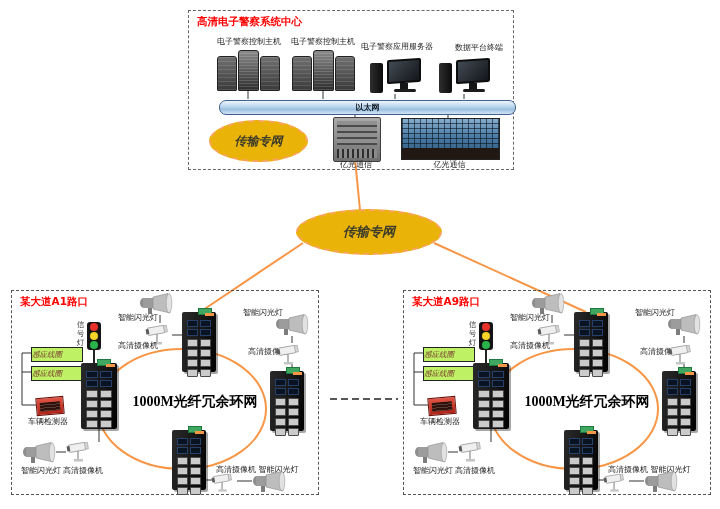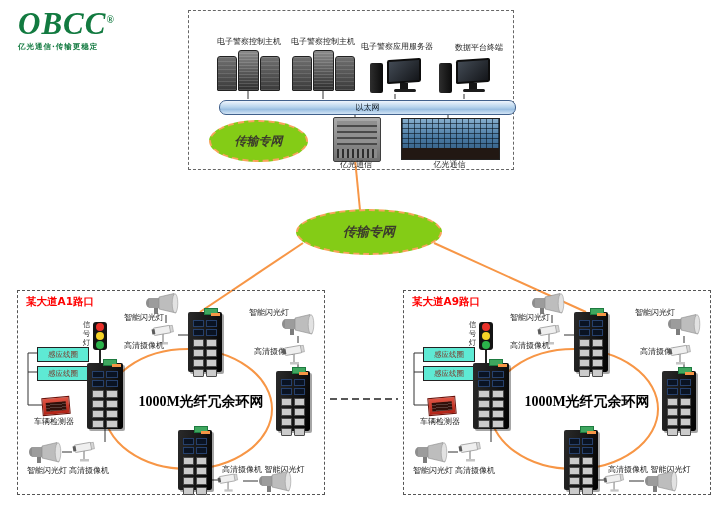--- a/index.html
+++ b/index.html
@@ -22,38 +22,38 @@
   .server-rack .tw.mid{width:22px;height:39px;z-index:1;
     background:repeating-linear-gradient(0deg,rgba(255,255,255,.15) 0 1px,transparent 1px 3px),linear-gradient(180deg,#8a8a8a,#2e2e2e);}
   .workstation{position:absolute;width:56px;height:40px;}
   .workstation .tower{position:absolute;left:2px;bottom:3px;width:13px;height:30px;border-radius:2px;background:linear-gradient(90deg,#2e2e2e,#0b0b0b);}
   .workstation .mon{position:absolute;left:19px;top:3px;width:34px;height:24px;background:#0d0d0d;border-radius:2px;transform:skewY(-4deg);}
   .workstation .mon i{position:absolute;inset:2px;background:linear-gradient(135deg,#424a54,#14161a);}
   .workstation .stand{position:absolute;left:32px;top:27px;width:8px;height:6px;background:#151515;}
   .workstation .base{position:absolute;left:26px;top:33px;width:22px;height:3px;border-radius:2px;background:#1c1c1c;}
   .ethernet-bar{position:absolute;left:30px;top:89px;width:295px;height:13px;border:1px solid #41618c;border-radius:7px;
     background:linear-gradient(180deg,#eef5fc 0%,#b9d5ed 45%,#9cc0e2 65%,#d2e4f5 100%);
-    font-size:8px;line-height:13px;text-align:center;color:#101820;font-weight:normal;}
-  .cloud{position:absolute;border:2px dashed #f8a35b;border-radius:50%;background:#84cc16;display:flex;align-items:center;justify-content:center;
+    font-size:8px;line-height:13px;text-align:center;color:#101820;font-weight:bold;}
+  .cloud{position:absolute;border:2px dashed #f8a35b;border-radius:50%;background:#eab308;display:flex;align-items:center;justify-content:center;
     font-weight:bold;font-style:italic;color:#3c3c2c;}
   .core-switch{position:absolute;width:46px;height:43px;border:1px solid #3f3f3f;border-radius:2px;background:linear-gradient(180deg,#ababab,#6f6f6f);}
   .core-switch::before{content:"";position:absolute;left:3px;right:3px;top:3px;height:24px;
     background:repeating-linear-gradient(0deg,#4a4a4a 0 2px,#909090 2px 6px);}
   .core-switch::after{content:"";position:absolute;left:3px;right:3px;bottom:3px;height:9px;
     background:repeating-linear-gradient(90deg,#2e2e2e 0 2px,#8a8a8a 2px 5px);}
   .monitor-wall{position:absolute;width:97px;height:40px;border:1px solid #222;
     background:linear-gradient(0deg,#221813 0 11px,transparent 11px),
       repeating-linear-gradient(90deg,rgba(8,18,28,.6) 0 1px,transparent 1px 6px),
       repeating-linear-gradient(0deg,rgba(8,18,28,.6) 0 1px,transparent 1px 5px),
       linear-gradient(180deg,#86aecd 0%,#4a7aa3 45%,#2c5276 100%);}
   
   .jbox{position:absolute;top:290px;width:306px;height:203px;border:1px dashed #555;}
   .jwires{position:absolute;inset:0;}
-  .coil{position:absolute;width:50px;height:13px;border:1px solid #222;background:#5eead4;
-    font-size:7.5px;line-height:13px;text-align:center;color:#7a3b2e;}
+  .coil{position:absolute;width:50px;height:13px;border:1px solid #222;background:#bef264;
+    font-size:7.5px;line-height:13px;color:#7a3b2e;font-style:italic;}
   .traffic-light{position:absolute;width:14px;height:28px;background:#141414;border-radius:3px;
     display:flex;flex-direction:column;align-items:center;justify-content:space-evenly;}
   .traffic-light i{width:8px;height:8px;border-radius:50%;}
   .traffic-light .r{background:#e8312a;} .traffic-light .y{background:#f5d327;} .traffic-light .g{background:#2bb34b;}
   .traffic-light::after{content:"";position:absolute;top:28px;left:6px;width:2px;height:13px;background:#222;}
   .vlabel{position:absolute;width:9px;font-size:7.5px;line-height:1.2;color:#333;word-break:break-all;text-align:center;}
   .ind-switch{position:absolute;width:34px;height:60px;border-radius:2px;
     background:linear-gradient(100deg,#2a2a2a 0%,#161616 55%,#000 100%);box-shadow:2px 2px 0 rgba(0,0,0,.35);}
   .ind-switch.lg{width:36px;height:66px;}
   .ind-switch .term{position:absolute;top:-4px;left:16px;width:12px;height:5px;background:#3fa75f;border:1px solid #1d7a3f;}
@@ -85,26 +85,23 @@
       <line x1="448" y1="113" x2="448" y2="118"></line>
     </g>
     <g stroke="#f79646" stroke-width="2" fill="none">
       <line x1="355" y1="159" x2="360" y2="210"></line>
       <line x1="303" y1="243" x2="200" y2="312"></line>
       <line x1="434" y1="243" x2="586" y2="312"></line>
     </g>
     <line x1="330" y1="399" x2="398" y2="399" stroke="#222" stroke-width="1.5" stroke-dasharray="7 4"></line>
   </svg>
 
-  <div class="logo">
-    <div class="word"><span>OBCC</span><sup>®</sup></div>
-    <div class="tagline">亿光通信·传输更稳定</div>
-  </div>
 
   <div class="cbox">
+    <span class="box-title">高清电子警察系统中心</span>
 
     <div class="lbl c" style="left:-2px;top:26px;width:124px">电子警察控制主机</div>
     <div class="lbl c" style="left:74px;top:26px;width:120px">电子警察控制主机</div>
     <div class="lbl c" style="left:148px;top:31px;width:120px">电子警察应用服务器</div>
     <div class="lbl c" style="left:230px;top:32px;width:120px">数据平台终端</div>
 
     <div class="server-rack" style="left:28px;top:40px">
         <i class="tw"></i>
         <i class="tw mid"></i>
         <i class="tw"></i>
@@ -135,21 +132,21 @@
 
     <div class="cloud" style="left:20px;top:109px;width:95px;height:38px;font-size:12px">传输专网</div>
     <div class="core-switch" style="left:144px;top:106px"></div>
     <div class="monitor-wall" style="left:212px;top:107px"></div>
     <div class="lbl c" style="left:132px;top:149px;width:70px">亿光通信</div>
     <div class="lbl c" style="left:212px;top:149px;width:97px">亿光通信</div>
   </div>
 
   <div class="cloud" style="left:296px;top:209px;width:142px;height:42px;font-size:13px">传输专网</div>
 
-  <div class="jbox" style="left:17px">
+  <div class="jbox" style="left:11px">
     <svg class="jwires" width="306" height="203" viewBox="0 0 306 203">
       <ellipse cx="170" cy="118" rx="84" ry="60" fill="none" stroke="#f79646" stroke-width="2"></ellipse>
       <g stroke="#333" stroke-width="1" fill="none">
         <path d="M19,62 H10 V114 H24 M19,81 H10"></path>
         <path d="M87,138 V151"></path>
         <path d="M54,161 H44"></path>
         <path d="M148,24 V32"></path>
         <path d="M160,44 H170"></path>
         <path d="M280,45 V52"></path>
         <path d="M280,72 V80"></path>

